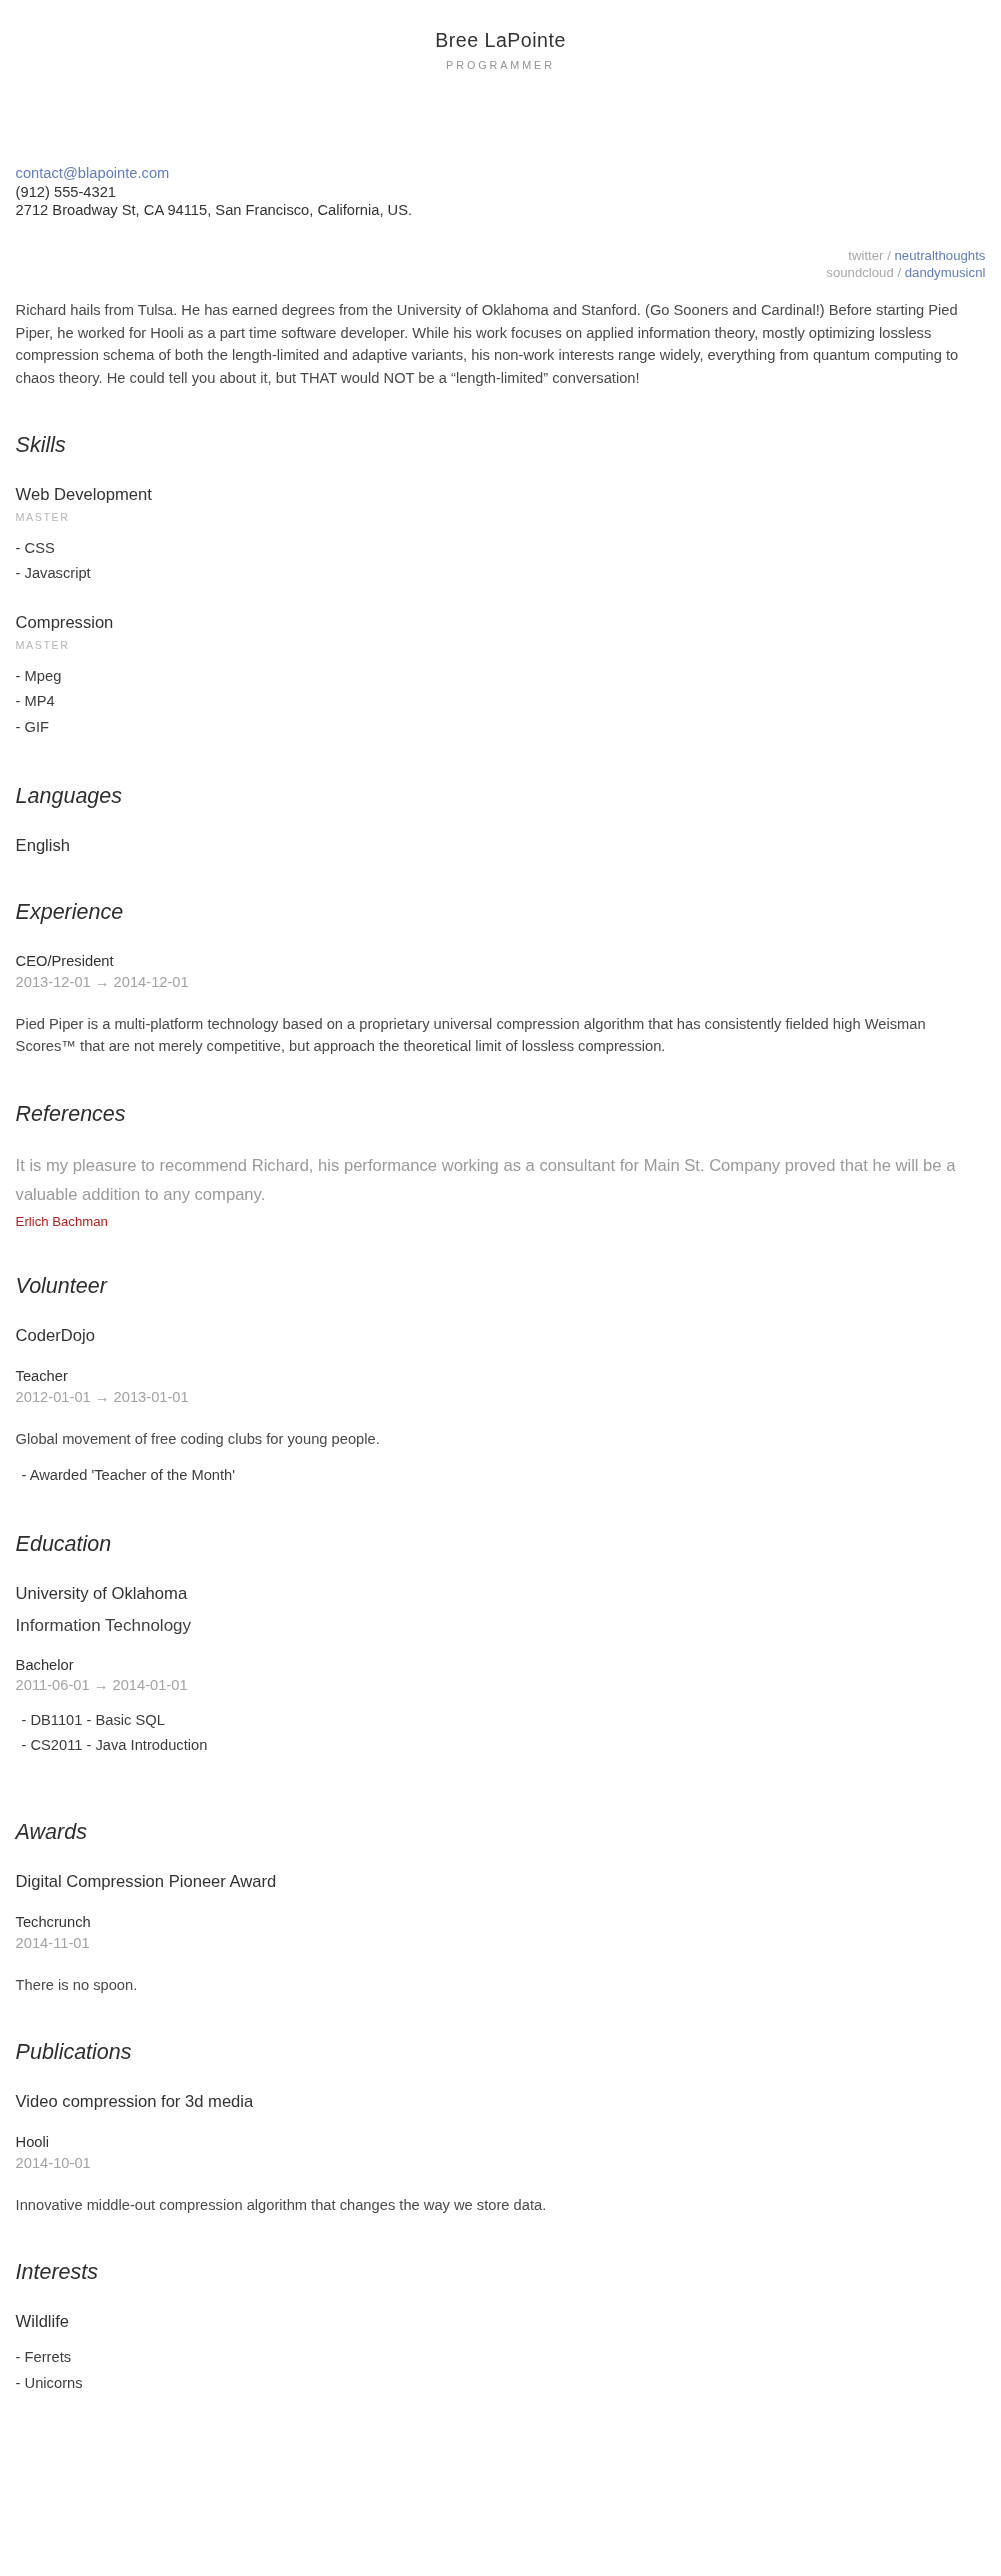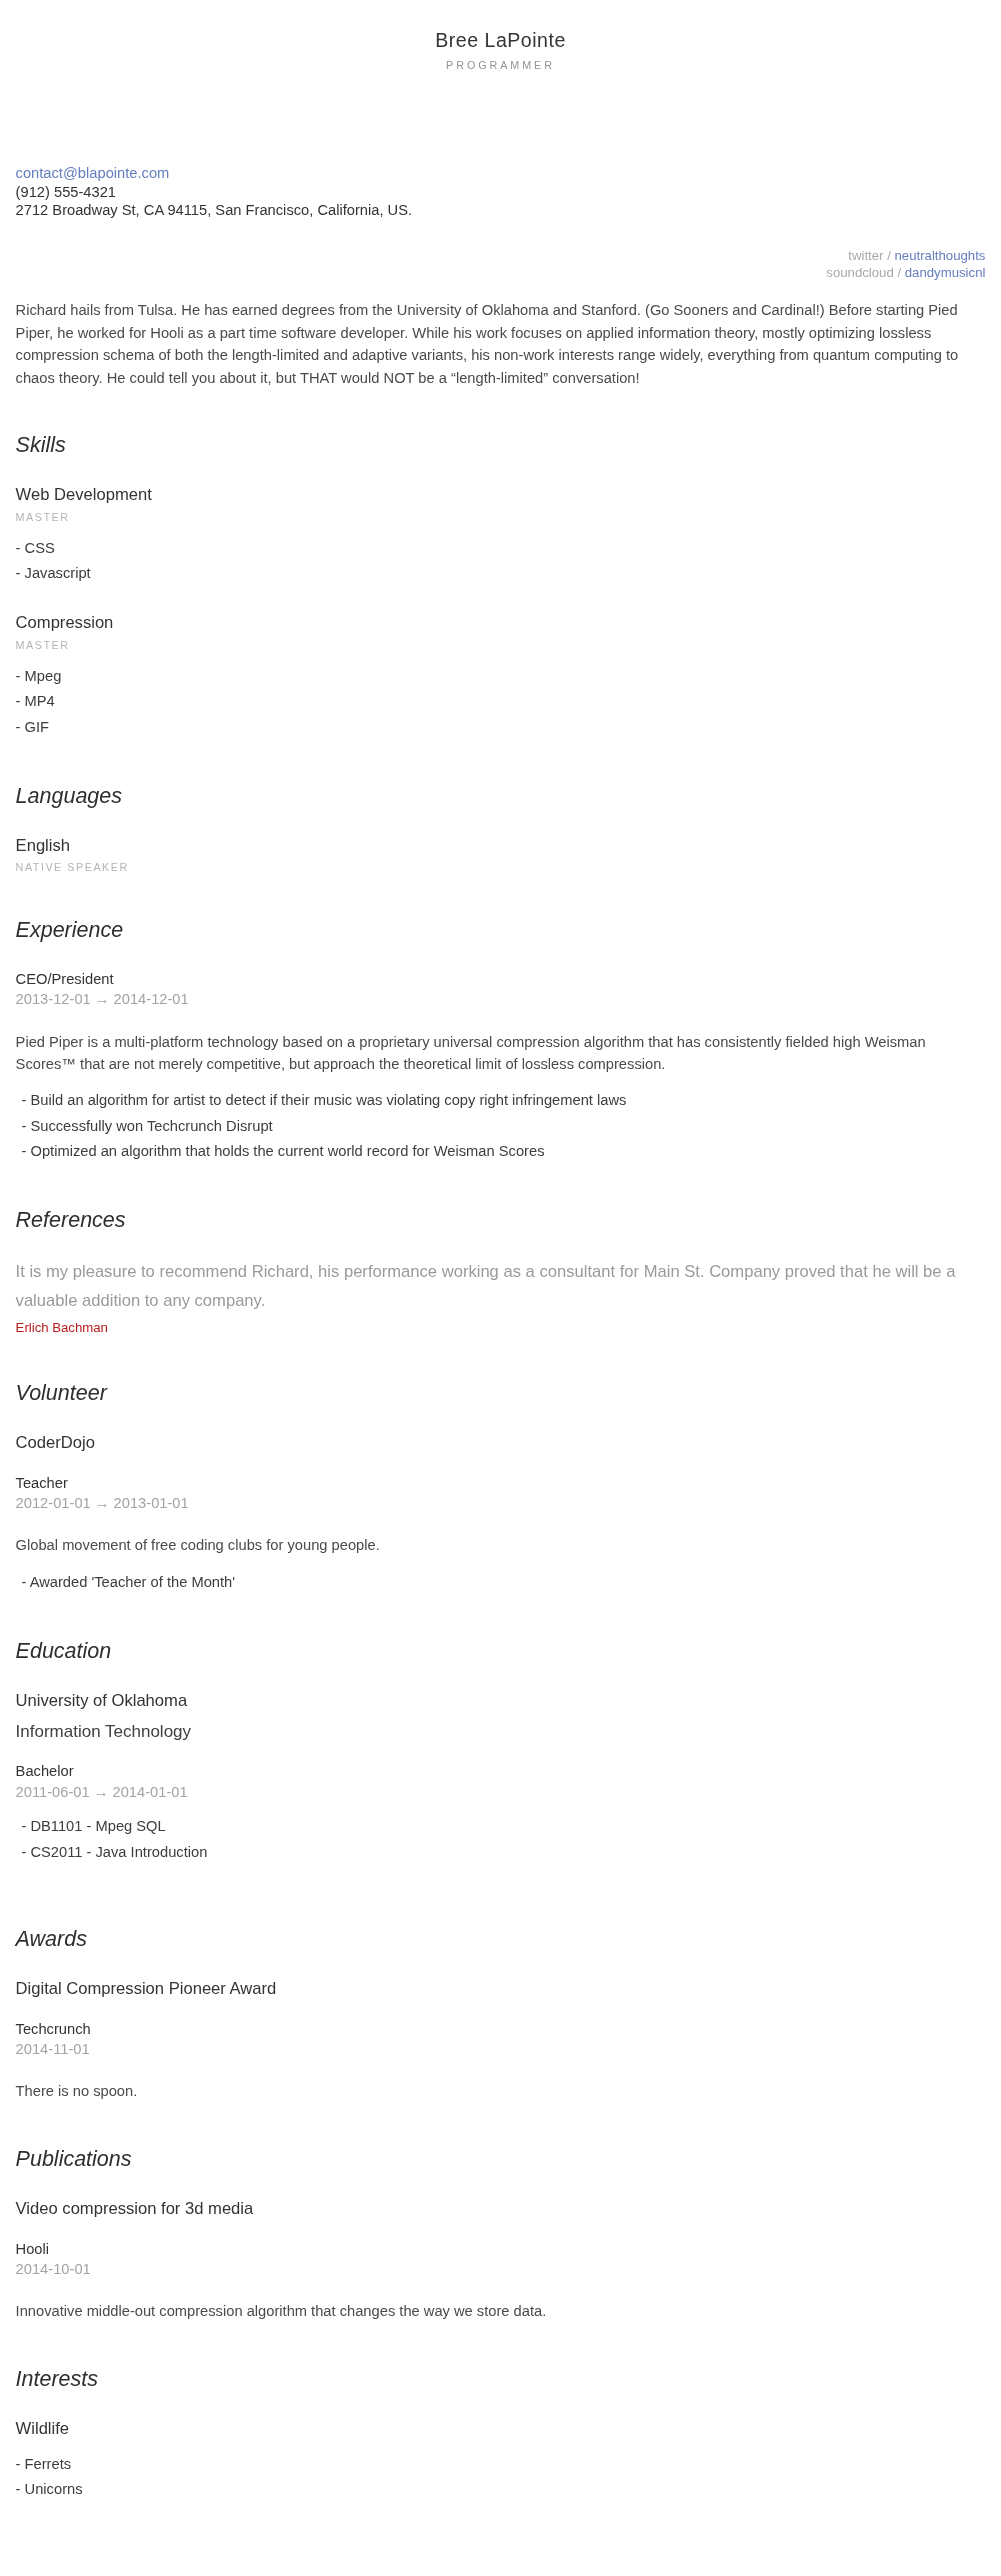--- a/index.html
+++ b/index.html
@@ -189,35 +189,29 @@
         <li>MP4</li>
         <li>GIF</li>
       </ul>
     </div>
   </section>
 
   <section class="section">
     <h2 class="section-title">Languages</h2>
     <div class="entry">
       <h3 class="entry-name">English</h3>
-      <div class="entry-level">NATIVE SPEAKER</div>
     </div>
   </section>
 
   <section class="section">
     <h2 class="section-title">Experience</h2>
     <div class="entry">
       <div class="entry-position">CEO/President</div>
       <div class="entry-dates">2013-12-01 → 2014-12-01</div>
       <p class="item-summary">Pied Piper is a multi-platform technology based on a proprietary universal compression algorithm that has consistently fielded high Weisman Scores™ that are not merely competitive, but approach the theoretical limit of lossless compression.</p>
-      <ul class="plain-list indented">
-        <li>Build an algorithm for artist to detect if their music was violating copy right infringement laws</li>
-        <li>Successfully won Techcrunch Disrupt</li>
-        <li>Optimized an algorithm that holds the current world record for Weisman Scores</li>
-      </ul>
     </div>
   </section>
 
   <section class="section">
     <h2 class="section-title">References</h2>
     <div>
       <p class="ref-quote">It is my pleasure to recommend Richard, his performance working as a consultant for Main St. Company proved that he will be a valuable addition to any company.</p>
       <div class="ref-name">Erlich Bachman</div>
     </div>
   </section>
@@ -240,21 +234,21 @@
   <section class="section">
     <h2 class="section-title">Education</h2>
     <div class="entry">
       <h3 class="entry-name">University of Oklahoma</h3>
       <div class="entry-area">Information Technology</div>
       <div class="sub-entry">
         <div class="entry-position">Bachelor</div>
         <div class="entry-dates">2011-06-01 → 2014-01-01</div>
       </div>
       <ul class="plain-list indented">
-        <li>DB1101 - Mpeg SQL</li>
+        <li>DB1101 - Basic SQL</li>
         <li>CS2011 - Java Introduction</li>
       </ul>
     </div>
   </section>
 
   <section class="section section-awards">
     <h2 class="section-title">Awards</h2>
     <div class="entry">
       <h3 class="entry-name">Digital Compression Pioneer Award</h3>
       <div class="sub-entry">

